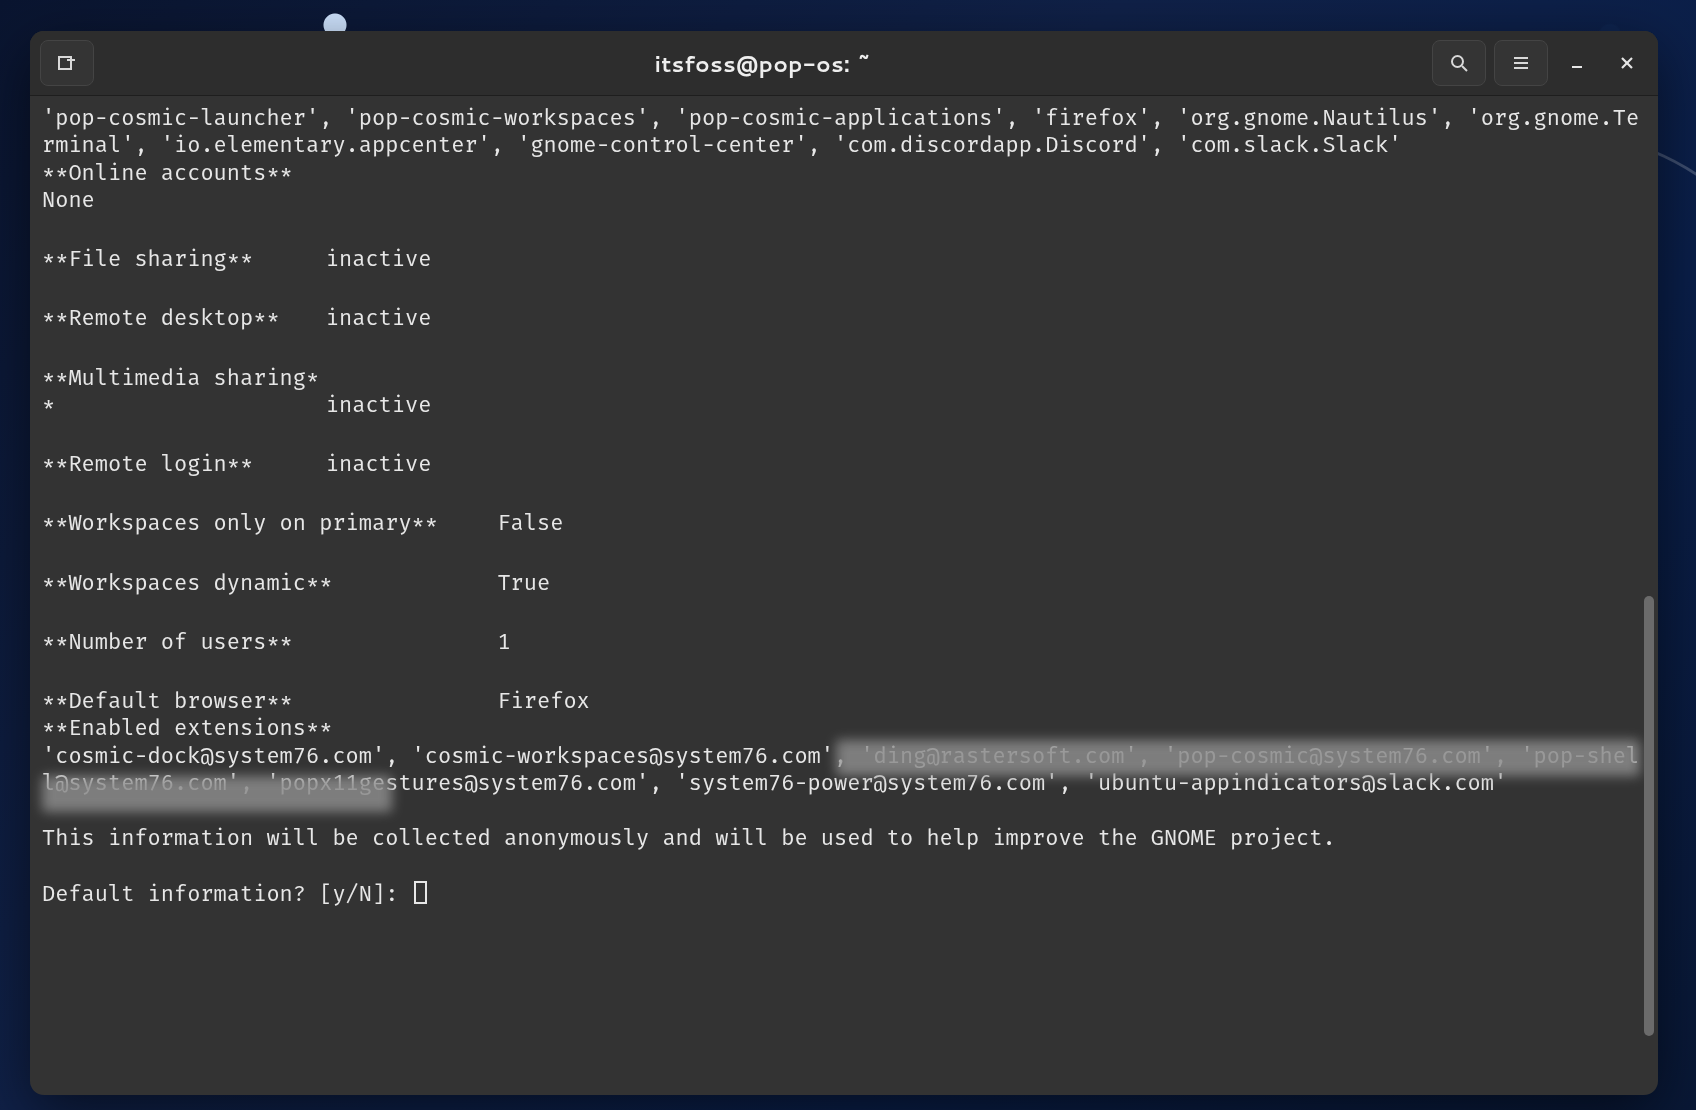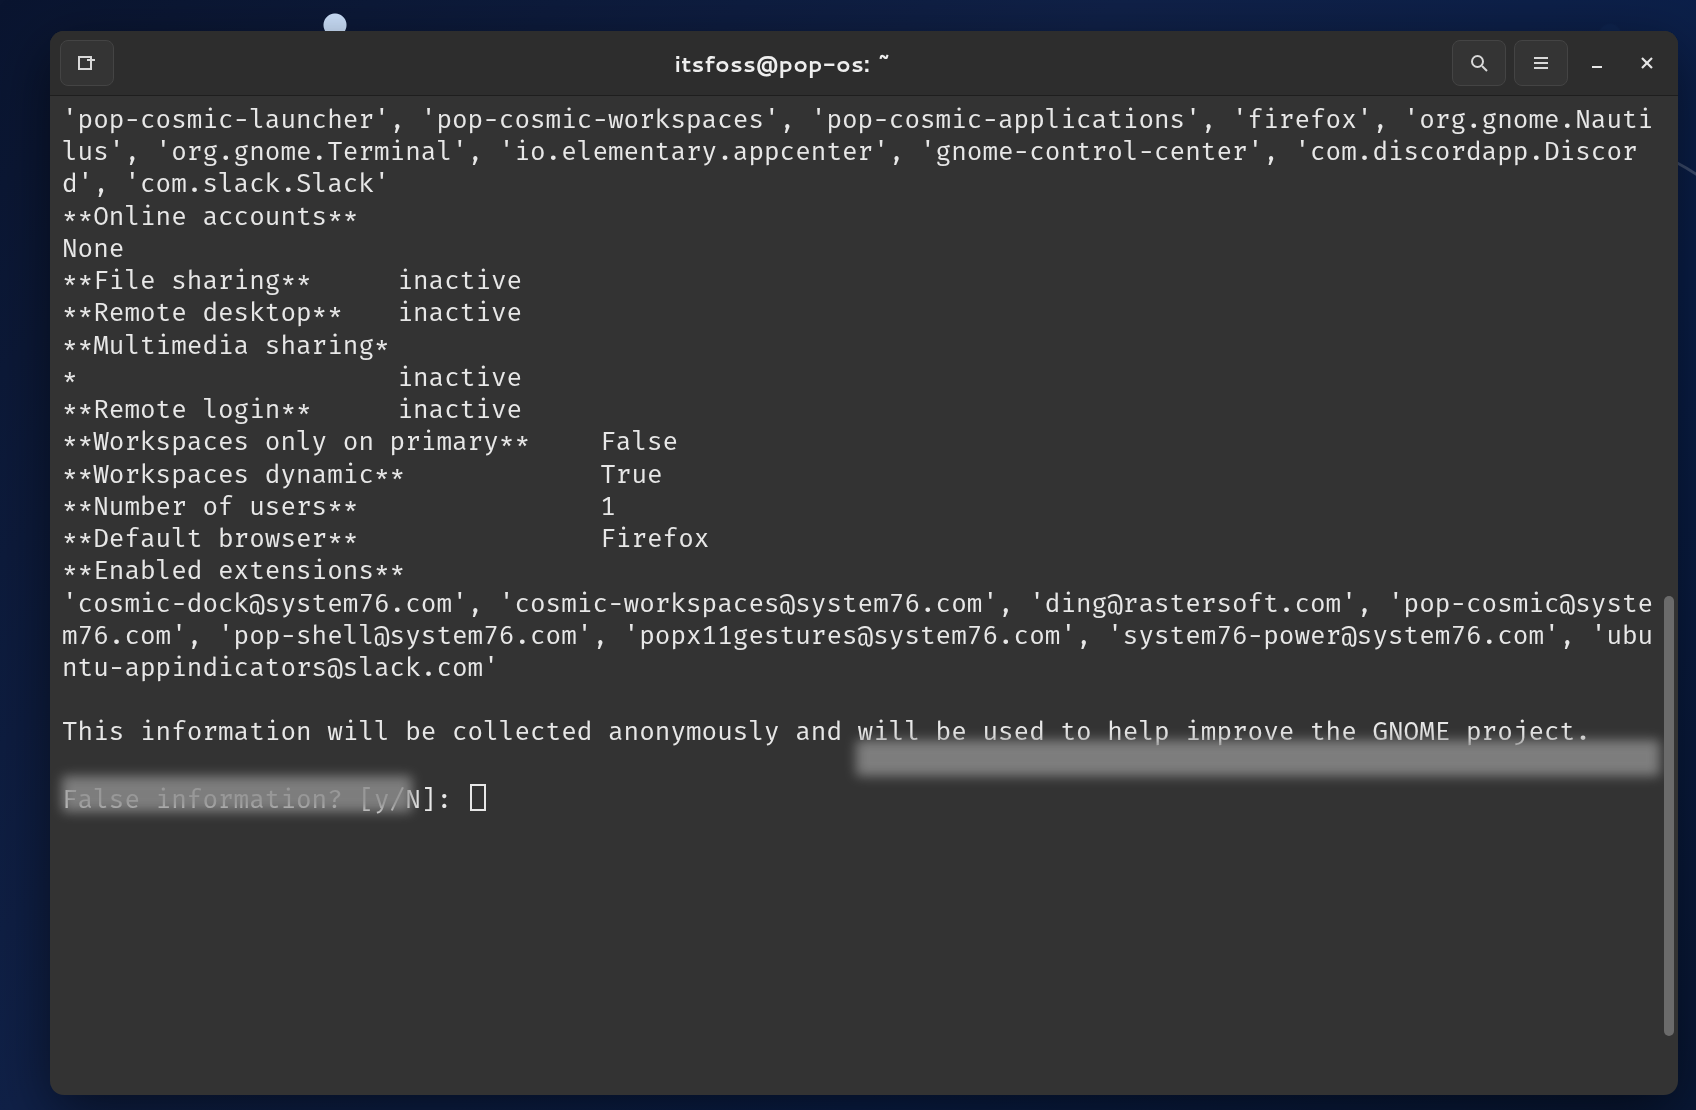--- a/index.html
+++ b/index.html
@@ -30,21 +30,21 @@
     border:3px solid rgba(255,255,255,0.6);
     border-left-color:transparent;
     border-bottom-color:transparent;
     border-radius:50%;
     transform:rotate(-20deg);
     opacity:0.35;
   }
 
   .term-window {
     position: absolute;
-    left: 50px;
+    left: 30px;
     top: 31px;
     width: 1628px;
     height: 1064px;
     background: #333333;
     border-radius: 14px;
     box-shadow: 0 18px 60px rgba(0,0,0,0.55);
     display: flex;
     flex-direction: column;
     overflow: hidden;
   }
@@ -98,40 +98,40 @@
   .term-body-wrap{
     position:relative;
     flex:1;
     min-height:0;
   }
   .term-body {
     position:absolute;
     inset:0;
     padding: 8px 16px 14px 12px;
     color: #e7e7e7;
-    font-size: 26px;
+    font-size: 22px;
     line-height: 1.24;
     white-space: pre-wrap;
     word-break: break-all;
     overflow-y: auto;
     font-variant-ligatures: none;
   }
 
   
   .redact {
     position: absolute;
     background: #8b8b8b;
     filter: blur(6px);
     border-radius: 4px;
     opacity: 0.85;
     pointer-events:none;
   }
 
   .kv-line { display:block; }
-  .kv-label { display:inline-block; width: 21.5ch; }
+  .kv-label { display:inline-block; width: 21.5ch; margin-top: 32px; }
 
   .cursor-box {
     display:inline-block;
     width: 0.62em;
     height: 1.05em;
     border: 2px solid #e7e7e7;
     transform: translateY(3px);
     box-sizing: border-box;
     margin-left: 2px;
   }
@@ -198,21 +198,21 @@
 
   <div class="term-body-wrap">
     <div class="term-body"><span>'pop-cosmic-launcher', 'pop-cosmic-workspaces', 'pop-cosmic-applications', 'firefox', 'org.gnome.Nautilus', 'org.gnome.Terminal', 'io.elementary.appcenter', 'gnome-control-center', 'com.discordapp.Discord', 'com.slack.Slack'</span>
 <span>**Online accounts**</span>
 <span>None</span>
 <span class="kv-line"><span class="kv-label">**File sharing**</span><span>inactive</span></span><span class="kv-line"><span class="kv-label">**Remote desktop**</span><span>inactive</span></span><span class="kv-line"><span class="kv-label">**Multimedia sharing**</span><span>inactive</span></span><span class="kv-line"><span class="kv-label">**Remote login**</span><span>inactive</span></span><span class="kv-line"><span class="kv-label" style="width:34.5ch">**Workspaces only on primary**</span><span>False</span></span><span class="kv-line"><span class="kv-label" style="width:34.5ch">**Workspaces dynamic**</span><span>True</span></span><span class="kv-line"><span class="kv-label" style="width:34.5ch">**Number of users**</span><span>1</span></span><span class="kv-line"><span class="kv-label" style="width:34.5ch">**Default browser**</span><span>Firefox</span></span><span>**Enabled extensions**</span>
 <span>'cosmic-dock@system76.com', 'cosmic-workspaces@system76.com', 'ding@rastersoft.com', 'pop-cosmic@system76.com', 'pop-shell@system76.com', 'popx11gestures@system76.com', 'system76-power@system76.com', 'ubuntu-appindicators@slack.com'</span>
 
 <span>This information will be collected anonymously and will be used to help improve the GNOME project.</span>
 
-<span>False information? [y/N]: </span><span class="cursor-box"></span></div>
+<span>Default information? [y/N]: </span><span class="cursor-box"></span></div>
 
     <div class="redact" style="left:806px; top:644px; width:804px; height:36px;"></div>
     <div class="redact" style="left:12px;  top:680px; width:350px; height:36px;"></div>
 
     <div class="fake-scrollbar"></div>
   </div>
 
 </div>
 
 </body></html>

